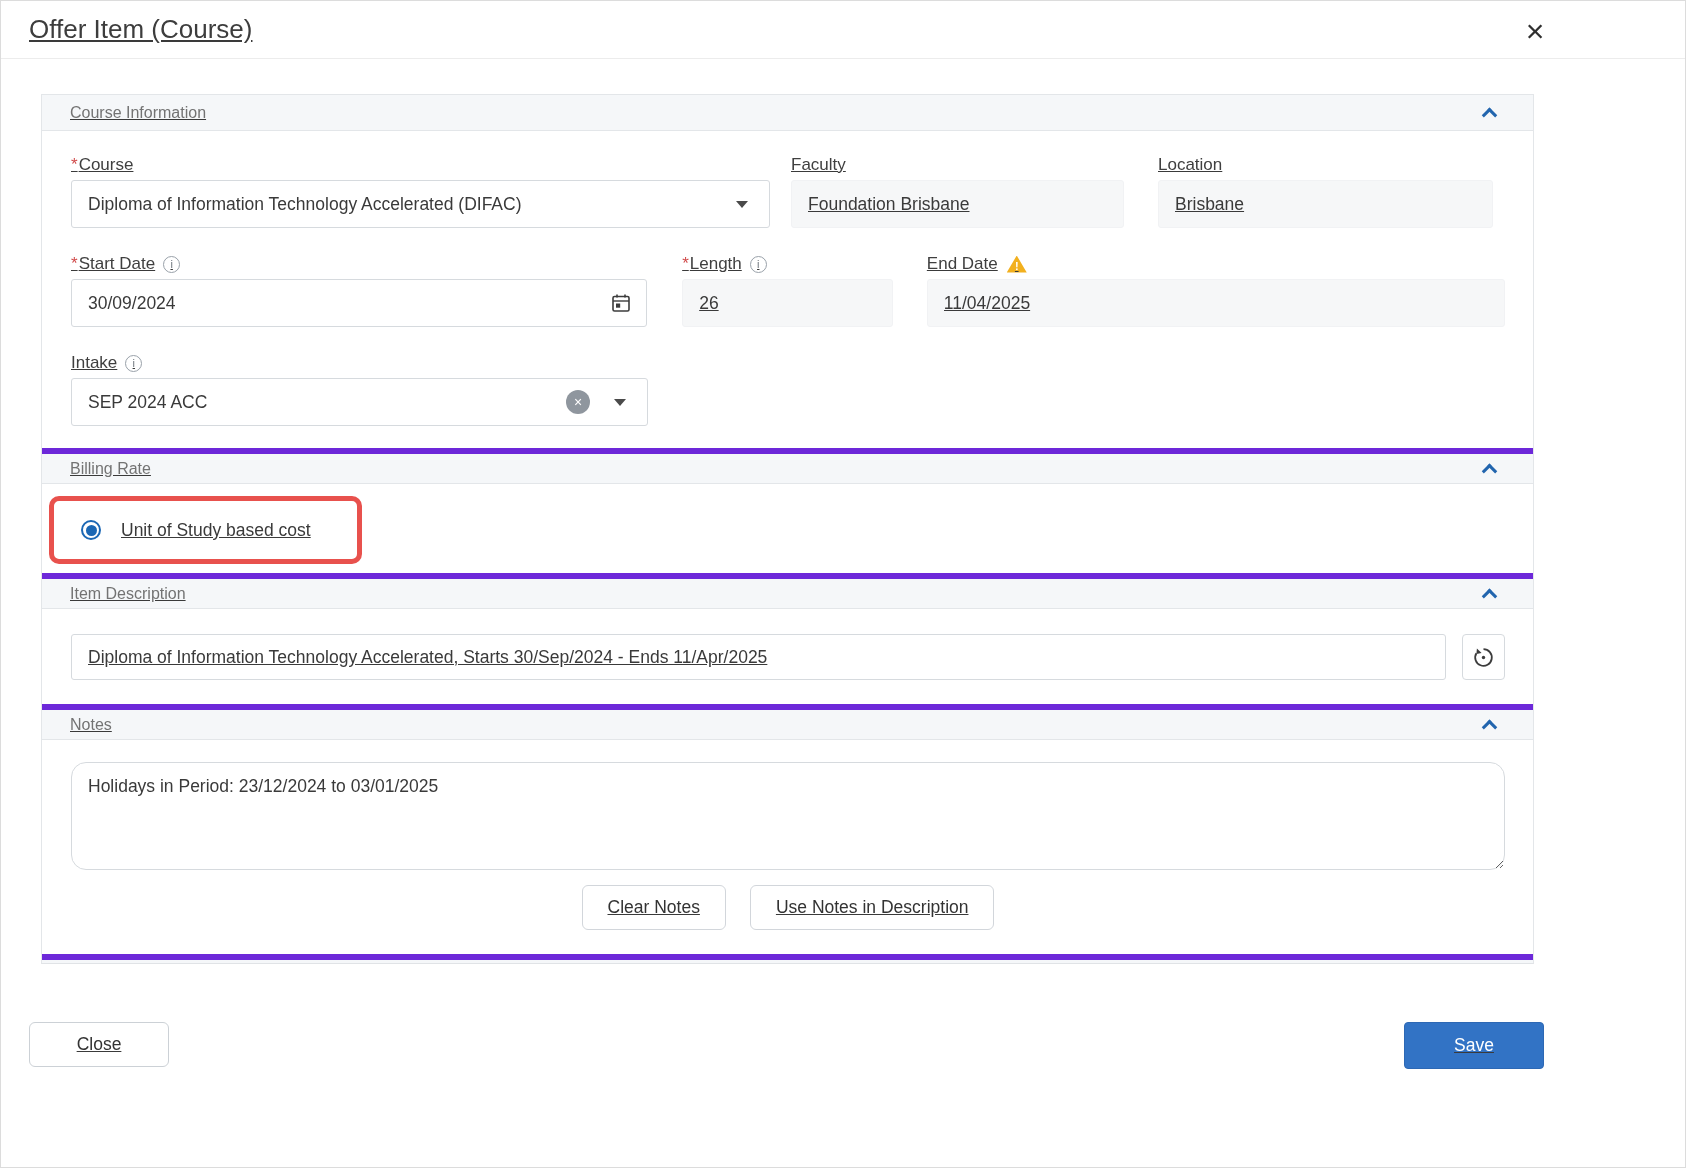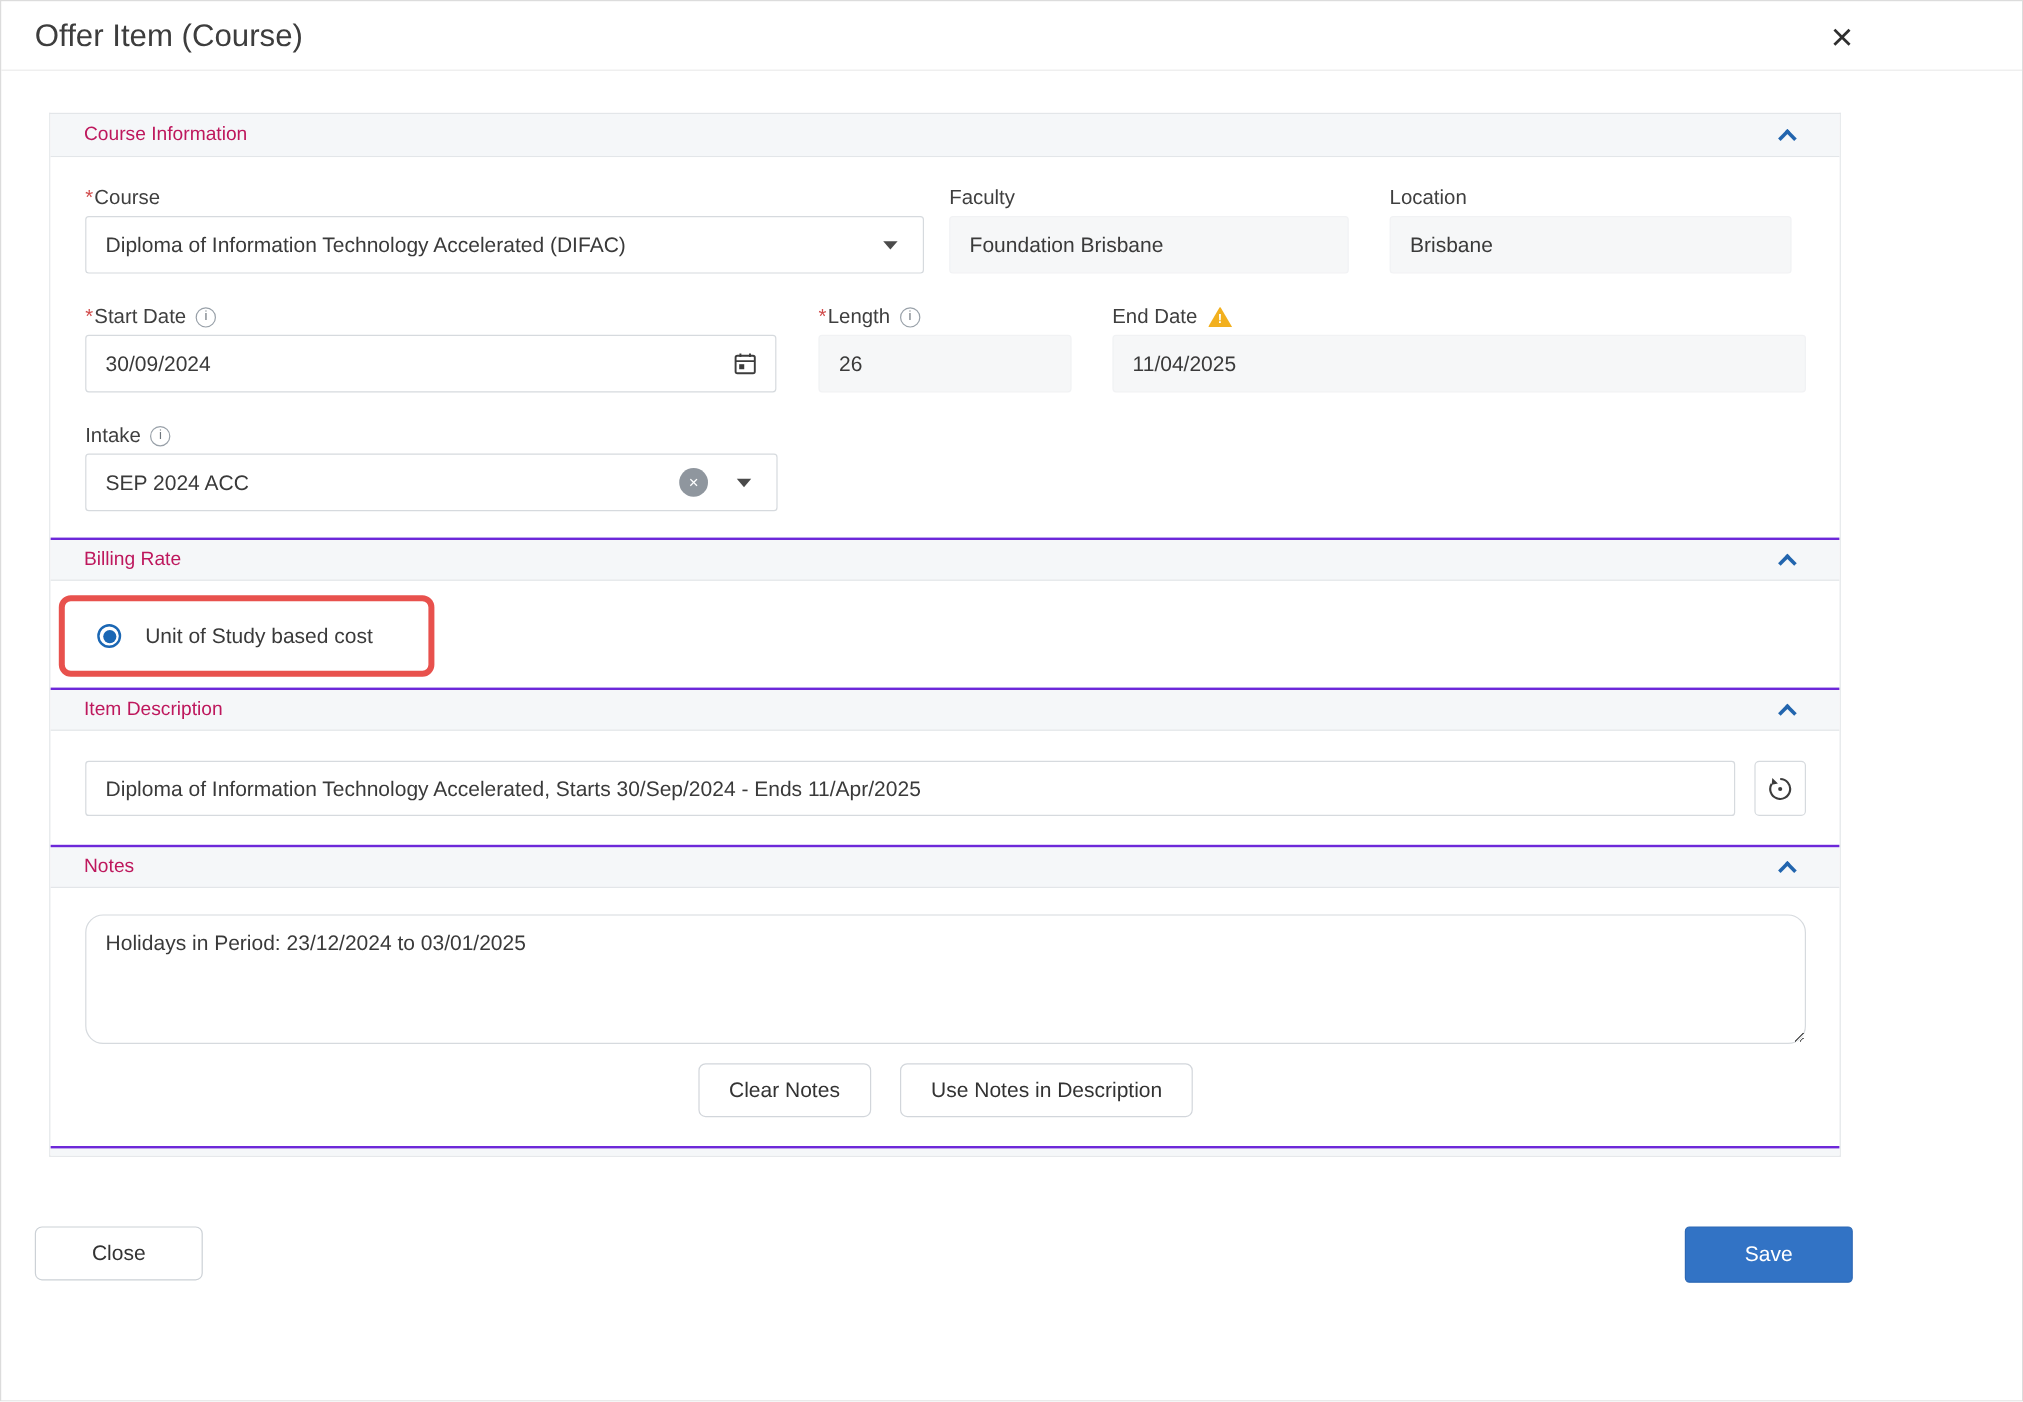--- a/index.html
+++ b/index.html
@@ -8,20 +8,21 @@
     font-family: "Liberation Sans", "DejaVu Sans", sans-serif;
     background: #ffffff;
     color: #3a3a3a;
     overflow: hidden;
   }
   .modal {
     width: 1686px; height: 1168px;
     background: #fff;
     border: 1px solid #dcdcdc;
     position: relative;
+    text-decoration: underline;
   }
 
   
   .modal-header {
     height: 58px;
     display: flex; align-items: center;
     padding-left: 28px;
     border-bottom: 1px solid #ececec;
     position: relative;
   }
@@ -45,22 +46,22 @@
   }
   .section-header {
     height: 36px;
     background: #f5f7f9;
     border-bottom: 1px solid #e3e6e9;
     display: flex; align-items: center; justify-content: space-between;
     padding: 0 38px 0 28px;
     cursor: pointer;
   }
   .panel > .section-header + .section-content { background: #fff; }
-  .section-header:not(:first-child) { border-top: 2px solid #6d28d9; }
-  .section-title { font-size: 16px; color: #be185d; }
+  .section-header:not(:first-child) { border-top: 6px solid #6d28d9; }
+  .section-title { font-size: 16px; color: #737373; }
   .chevron-up {
     width: 11px; height: 11px;
     border-top: 3px solid #2265ae;
     border-left: 3px solid #2265ae;
     transform: rotate(45deg) translate(2px,2px);
     display: inline-block;
   }
 
   
   .section-content { padding: 24px 28px 22px 29px; }

